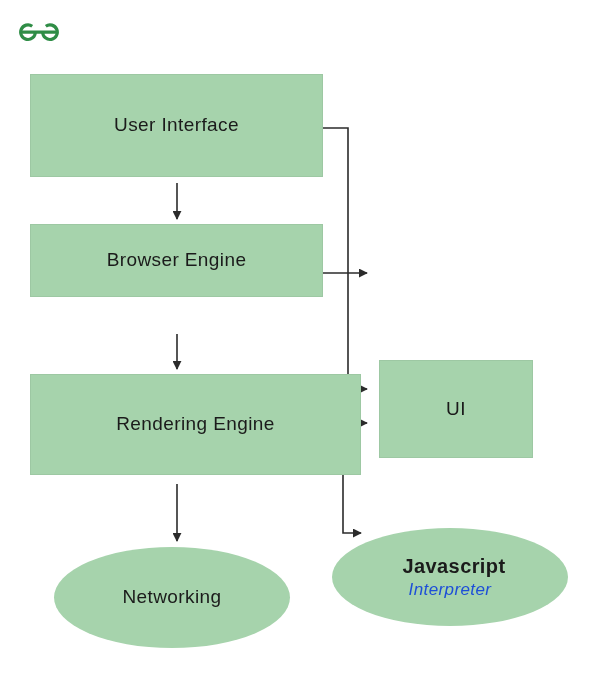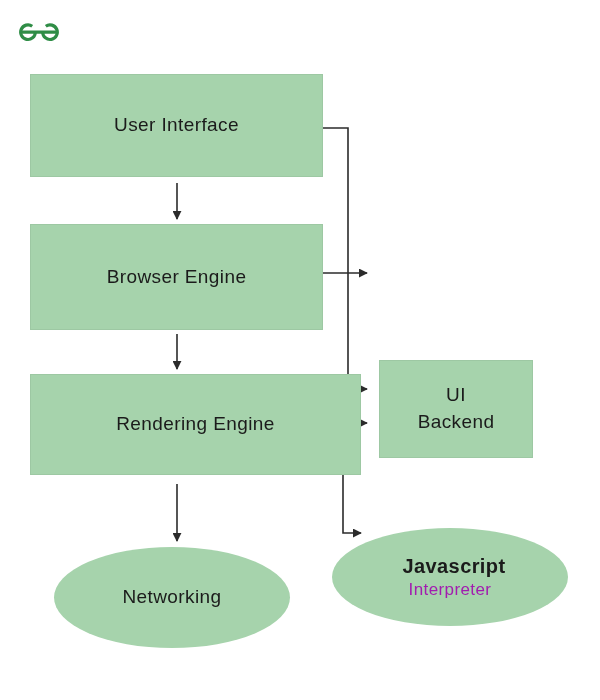--- a/index.html
+++ b/index.html
@@ -27,38 +27,39 @@
     color: #1b1b1b;
     font-size: 19px;
     letter-spacing: 0.4px;
     line-height: 1.4;
     box-sizing: border-box;
   }
   .node.rect { border: 1px solid rgba(0,0,0,0.05); }
   .node.ellipse { border-radius: 50%; }
 
   #node-user-interface   { left: 30px;  top: 74px;  width: 293px; height: 103px; }
-  #node-browser-engine   { left: 30px;  top: 224px; width: 293px; height: 106px; }
+  #node-browser-engine   { left: 30px;  top: 224px; width: 293px; height: 73px; }
   #node-rendering-engine { left: 30px;  top: 374px; width: 331px; height: 101px; }
   #node-data             { left: 379px; top: 75px;  width: 190px; height: 252px; }
   #node-ui-backend       { left: 379px; top: 360px; width: 154px; height: 98px; }
   #node-networking       { left: 54px;  top: 547px; width: 236px; height: 101px; text-align: right; }
   #node-js-interpreter   { left: 332px; top: 528px; width: 236px; height: 98px; }
 
   #node-js-interpreter .line1 {
     font-weight: 700;
     font-size: 20px;
     line-height: 1.25;
     margin-left: 8px;
   }
   #node-js-interpreter .line2 {
     font-weight: 400;
     font-size: 17px;
-    color: #a21caf;
+    color: #1d4ed8;
     line-height: 1.25;
+    font-style: italic;
   }
 
   #connectors {
     position: absolute;
     left: 0;
     top: 0;
     pointer-events: none;
   }
   #logo {
     position: absolute;
@@ -104,21 +105,20 @@
     <span>Browser Engine</span>
   </div>
 
   <div class="node rect" id="node-rendering-engine">
     <span>Rendering Engine</span>
   </div>
 
 
   <div class="node rect" id="node-ui-backend">
     <span>UI</span>
-    <span>Backend</span>
   </div>
 
   <div class="node ellipse" id="node-networking">
     <span>Networking</span>
   </div>
 
   <div class="node ellipse" id="node-js-interpreter">
     <span class="line1">Javascript</span>
     <span class="line2">Interpreter</span>
   </div>

